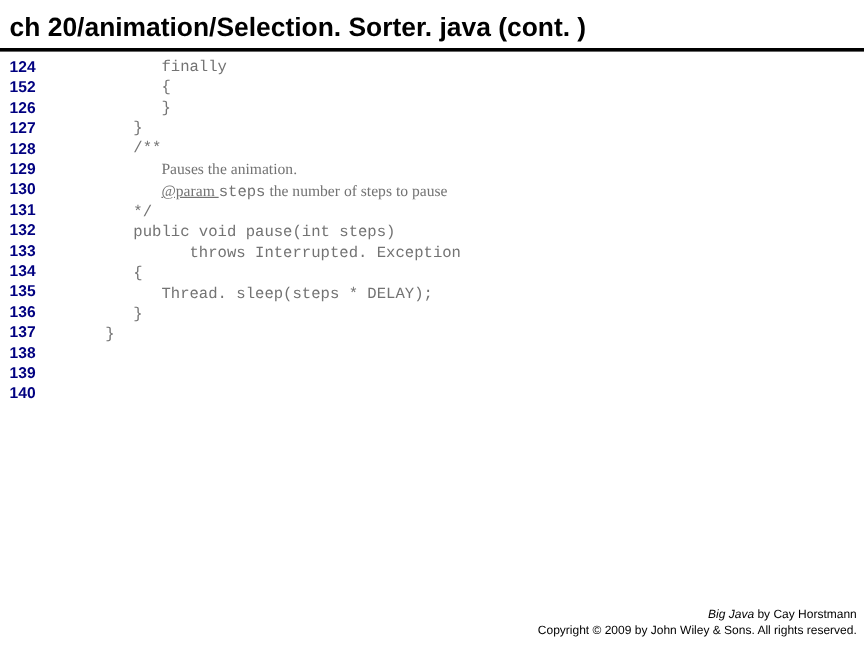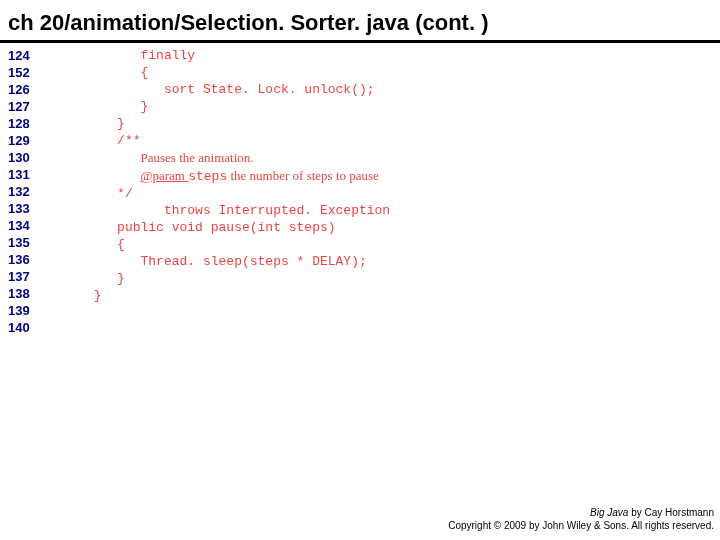--- a/index.html
+++ b/index.html
@@ -17,42 +17,42 @@
     font-weight: bold;
     color: #000;
     padding: 10px 8px 4px 8px;
     border-bottom: 3px solid #000;
     margin-bottom: 4px;
   }
   .code-area {
     display: flex;
     flex-direction: row;
     padding-left: 8px;
+    gap: 18px;
   }
   .line-numbers {
     display: flex;
     flex-direction: column;
     color: #000080;
     font-family: Verdana, sans-serif;
     font-weight: bold;
     font-size: 13px;
     line-height: 17px;
     padding-right: 40px;
   }
   .code-lines {
     display: flex;
     flex-direction: column;
     font-size: 13px;
     line-height: 17px;
   }
   .code-line {
     white-space: pre;
     font-family: "Courier New", monospace;
-    color: #ef4444;
-    margin-left: 24px;
+    color: #737373;
   }
   .doc-text {
     font-family: "Times New Roman", serif;
   }
   .at-param {
     text-decoration: underline;
   }
   .footer {
     position: absolute;
     bottom: 8px;
@@ -88,30 +88,29 @@
     <span>135</span>
     <span>136</span>
     <span>137</span>
     <span>138</span>
     <span>139</span>
     <span>140</span>
   </div>
   <div class="code-lines">
     <span class="code-line">      finally</span>
     <span class="code-line">      {</span>
-    <span class="code-line">         sort State. Lock. unlock();</span>
     <span class="code-line">      }</span>
     <span class="code-line">   }</span>
     <span class="code-line"></span>
     <span class="code-line">   /**</span>
     <span class="code-line"><span>      </span><span class="doc-text">Pauses the animation.</span></span>
     <span class="code-line"><span>      </span><span class="doc-text at-param">@param </span><span>steps</span><span class="doc-text"> the number of steps to pause</span></span>
     <span class="code-line">   */</span>
+    <span class="code-line">   public void pause(int steps)</span>
     <span class="code-line">         throws Interrupted. Exception</span>
-    <span class="code-line">   public void pause(int steps)</span>
     <span class="code-line">   {</span>
     <span class="code-line">      Thread. sleep(steps * DELAY);</span>
     <span class="code-line">   }</span>
     <span class="code-line">}</span>
   </div>
 </div>
 
 <div class="footer">
   <div><span class="book">Big Java</span><span> by Cay Horstmann</span></div>
   <div>Copyright © 2009 by John Wiley &amp; Sons. All rights reserved.</div>

